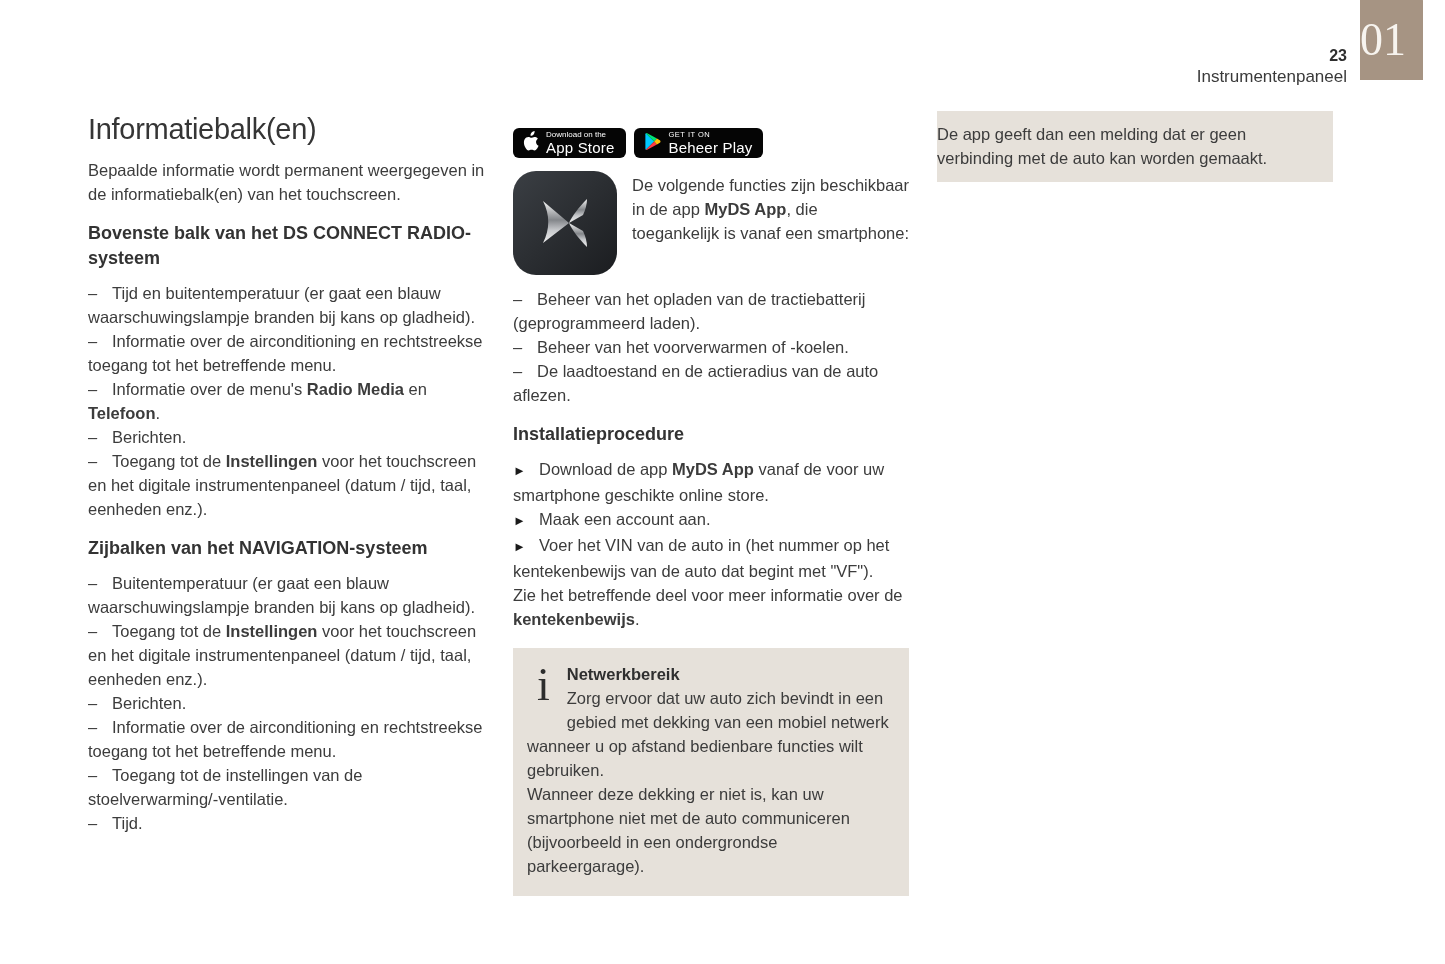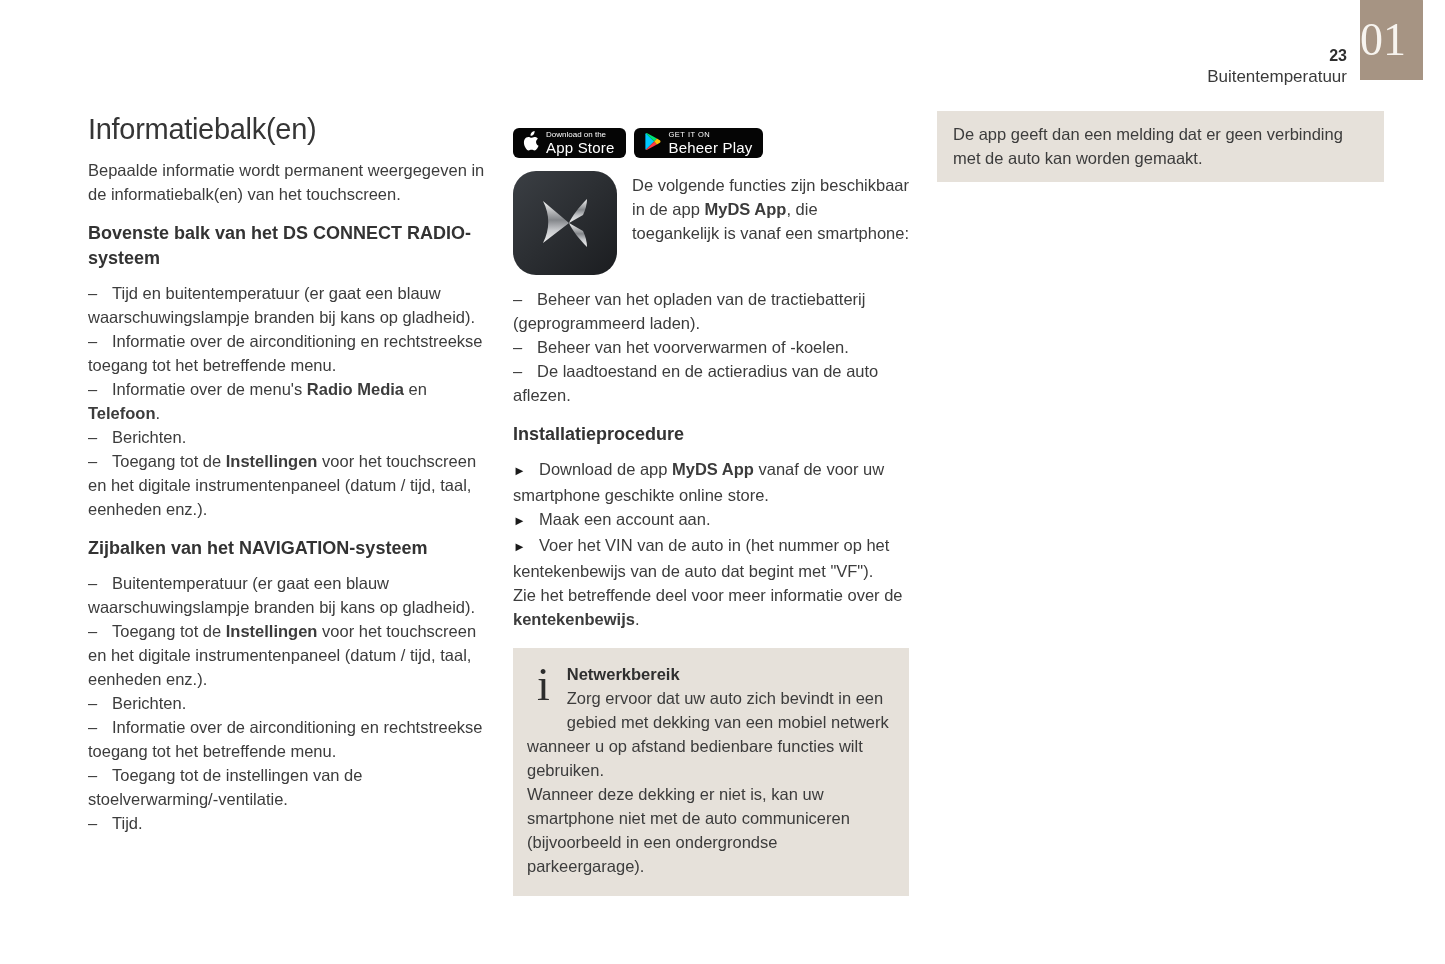--- a/index.html
+++ b/index.html
@@ -117,34 +117,34 @@
     margin: 3px 17px 2px 10px;
     color: #2d2d2d;
   }
   .info-title { font-weight: bold; font-size: 16.5px; line-height: 24px; padding-top: 5px; color: #2f2f2f; }
   .info-box p { margin: 0; font-size: 16.5px; line-height: 24px; }
 
   .note-box {
     position: absolute;
     left: 937px;
     top: 111px;
-    width: 447px;
+    width: 396px;
     background: var(--note_bg, #e6e1da);
-    padding: 11px 14px 12px 16px;
+    padding: 11px 14px 12px 0;
   }
   .note-box p { margin: 0; font-size: 16.5px; line-height: 24px; }
 </style>
 </head>
 <body>
 
 <div class="page">
 
   <div class="header-meta">
     <div class="page-num">23</div>
-    <div class="section-title">Buitentemperatuur</div>
+    <div class="section-title">Instrumentenpaneel</div>
   </div>
   <div class="chapter-box">
     <span>01</span>
   </div>
 
   <div class="col col-left">
     <h1>Informatiebalk(en)</h1>
     <p class="body">Bepaalde informatie wordt permanent weergegeven in de informatiebalk(en) van het touchscreen.</p>
 
     <h2>Bovenste balk van het DS CONNECT RADIO-systeem</h2>

